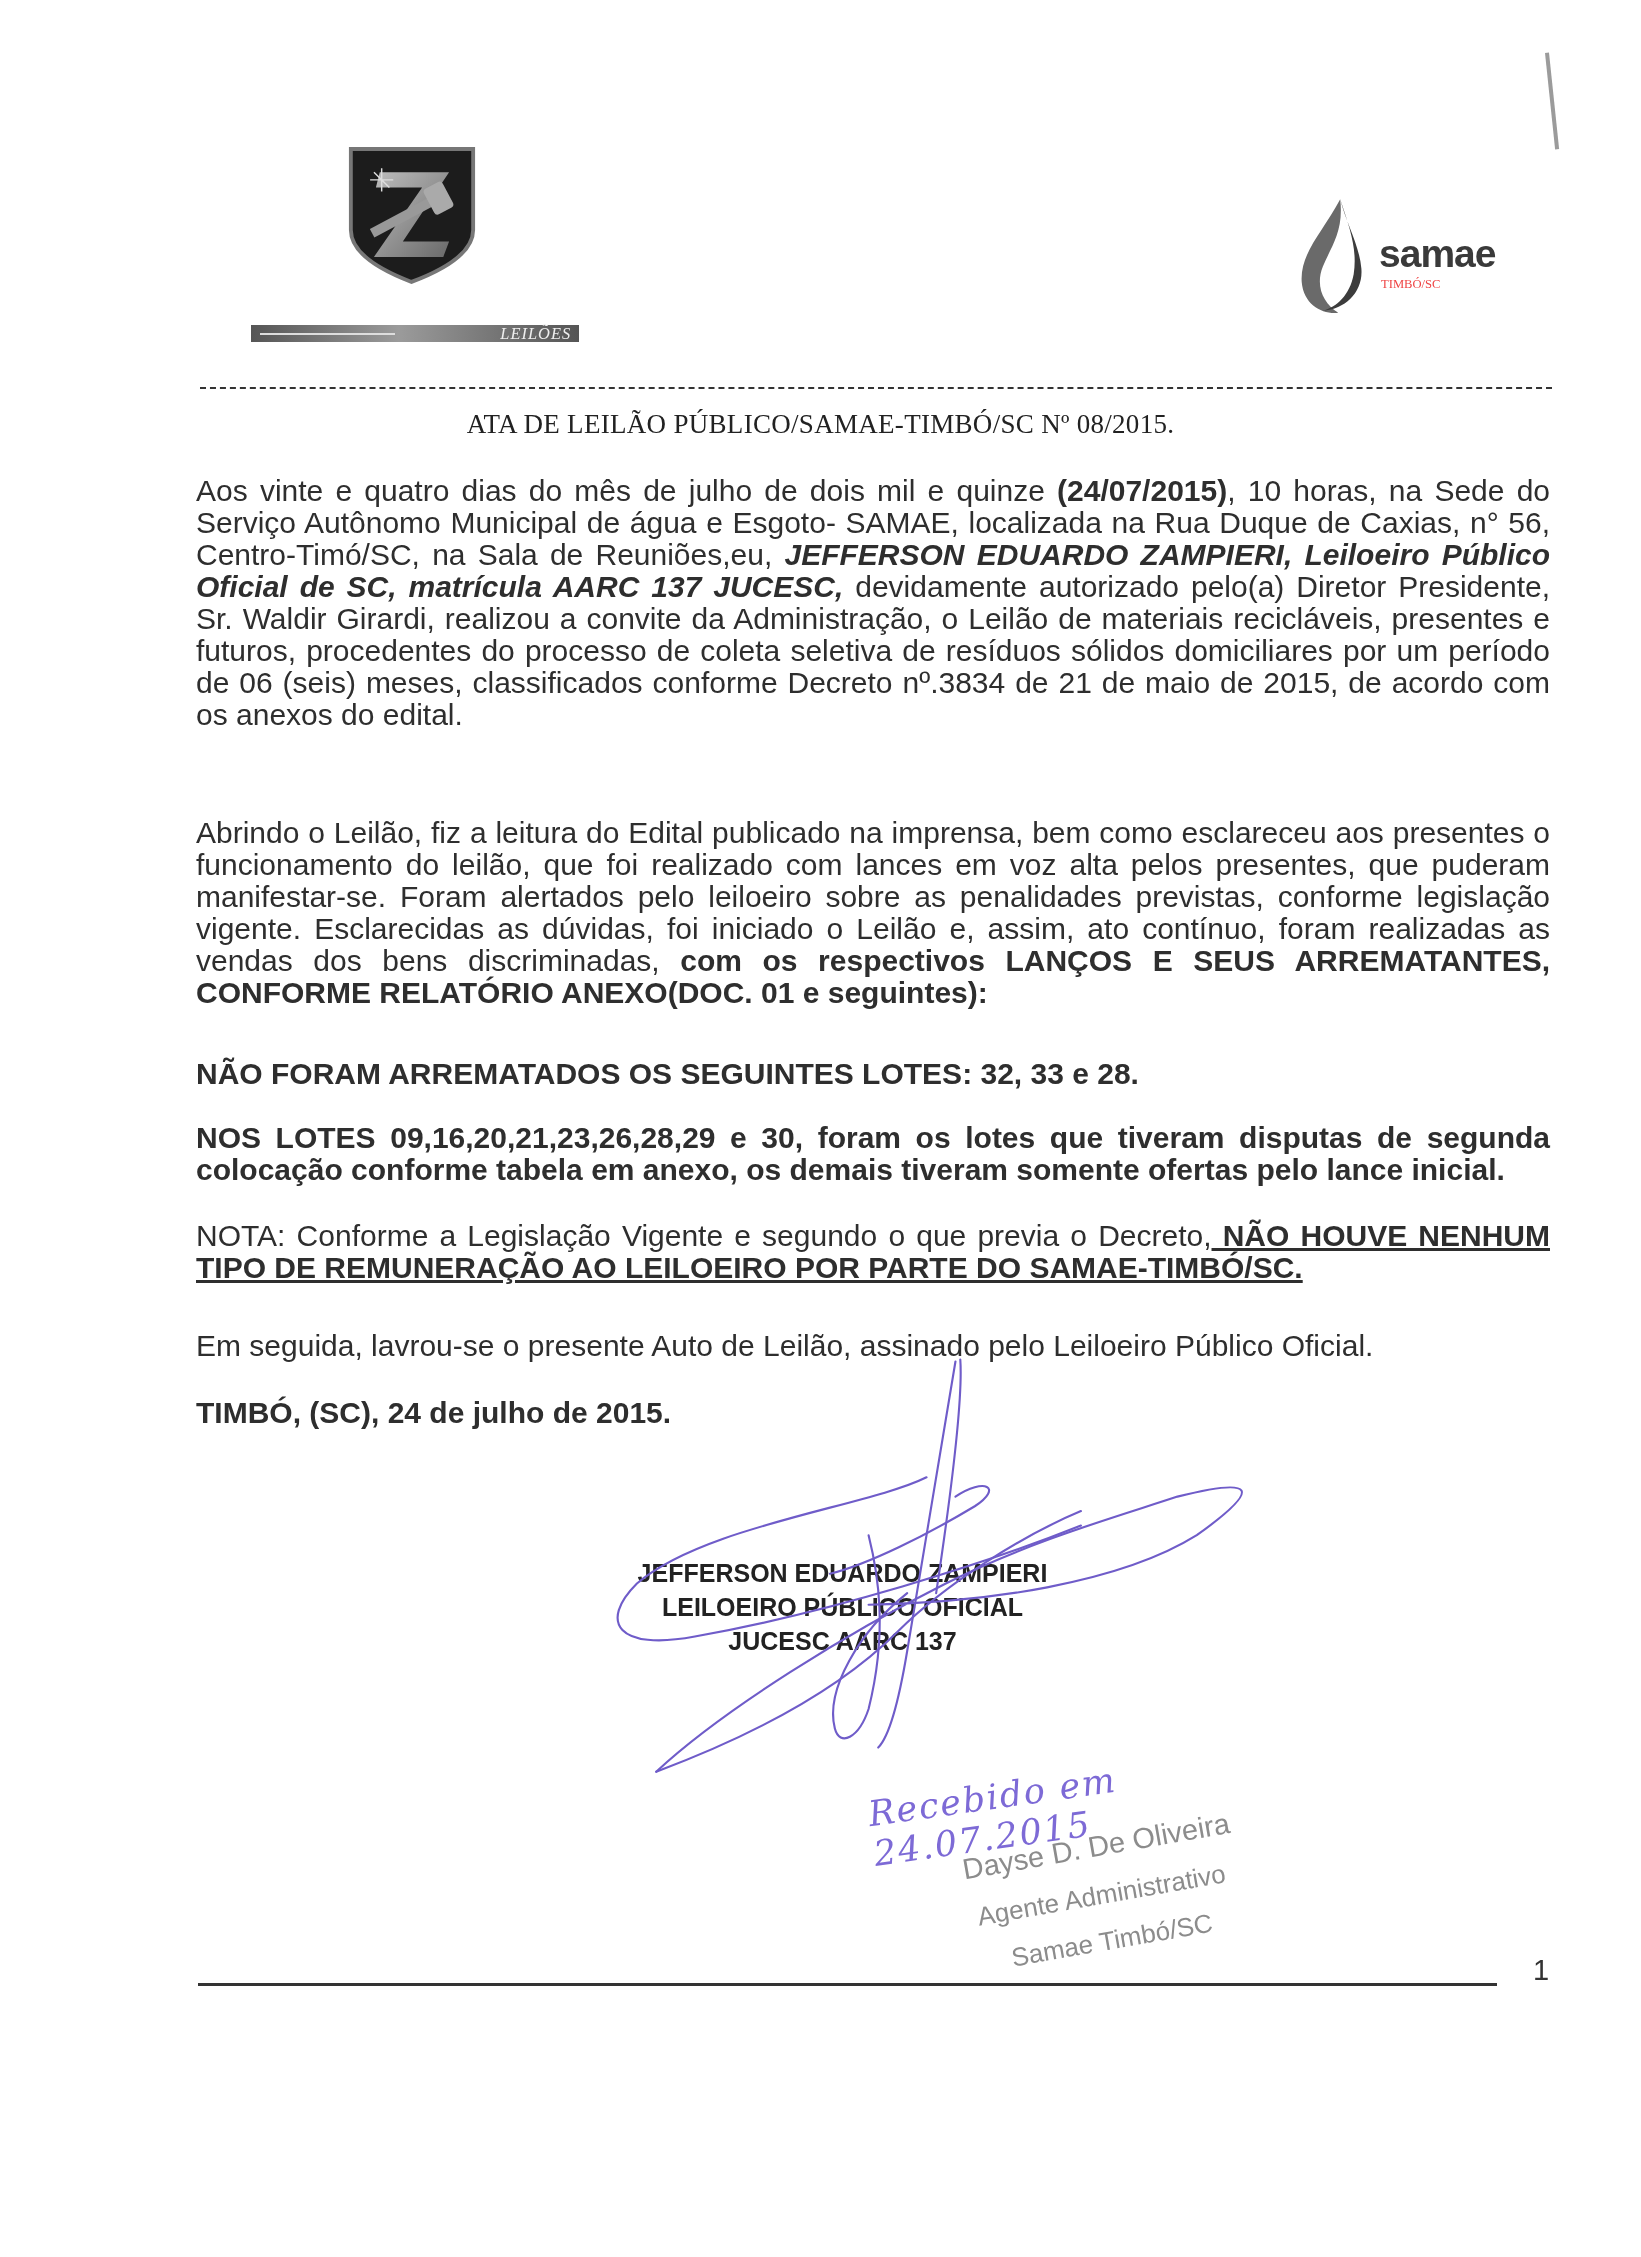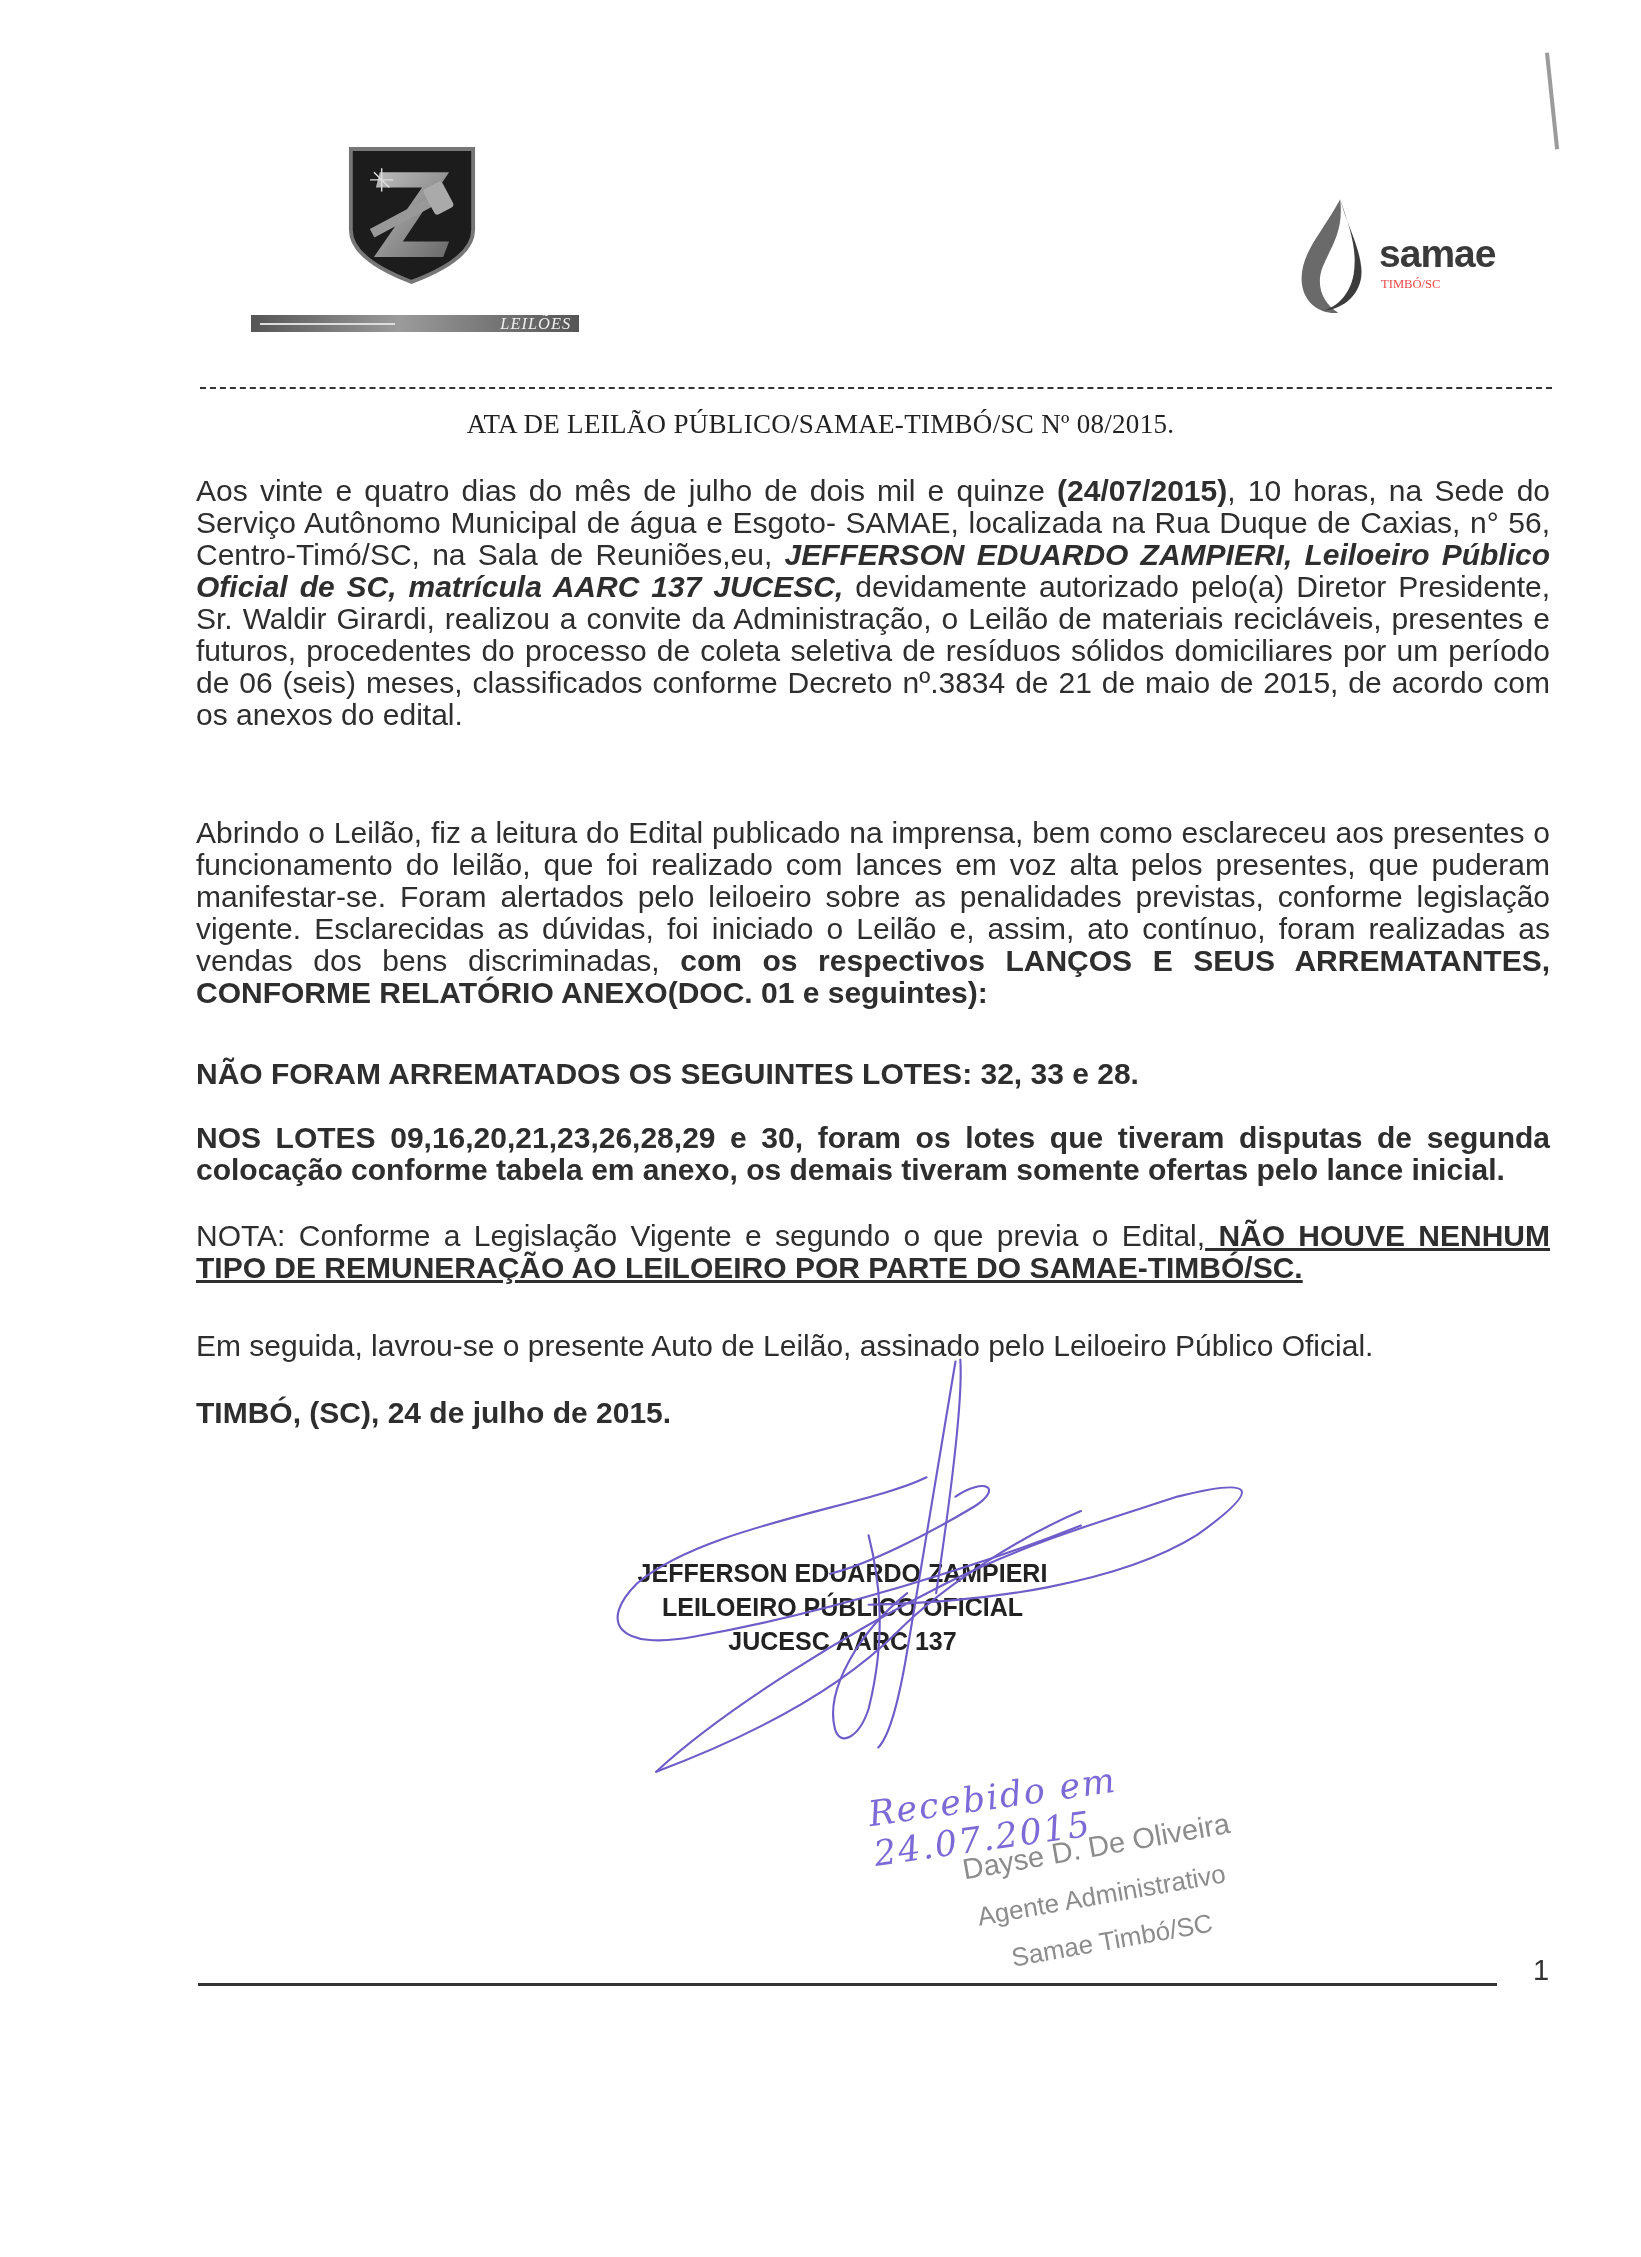--- a/index.html
+++ b/index.html
@@ -11,21 +11,21 @@
   .scan-mark { left: 1545px; top: 53px; width: 3.9px; height: 97px; background: #8a8a8a;
                transform: rotate(-6deg); transform-origin: top left; opacity: .85; }
 
   
   .zlogo { left: 246px; top: 135px; width: 338px; height: 217px; }
   .zlogo .shield { position: absolute; left: 101px; top: 9.7px; width: 130px; height: 140px; }
   .zlogo .wordmark { position: absolute; left: 0; top: 124px; width: 338px; text-align: center;
                      font-family: "Liberation Serif", serif; font-weight: bold; font-style: italic;
                      font-size: 75px; letter-spacing: -1px; color: #1e1e1e;
                      text-shadow: 1.9px 1.9px 0 #8a8a8a; line-height: 1; }
-  .zlogo .bar { position: absolute; left: 4.8px; top: 180px; width: 328px; height: 17.4px;
+  .zlogo .bar { position: absolute; left: 4.8px; top: 190px; width: 328px; height: 17.4px;
                 background: linear-gradient(90deg,#555 0%,#9b9b9b 45%,#555 100%); }
   .zlogo .bar .arrow { position: absolute; left: 9.7px; top: 7.7px; width: 135px; height: 1.9px; background: #ddd; }
   .zlogo .bar .tag { position: absolute; right: 7.7px; top: -1px; font-family: "Liberation Serif", serif;
                      font-style: italic; font-size: 16.4px; color: #eee; letter-spacing: 1px; }
 
   
   .slogo { left: 1294px; top: 193px; width: 232px; height: 135px; }
   .slogo .drop { position: absolute; left: 0; top: 0; width: 77px; height: 126px; }
   .slogo .name { position: absolute; left: 85px; top: 39px; font-family: "Liberation Sans", sans-serif;
                  font-weight: bold; font-size: 39px; color: #3a3a3a; letter-spacing: -1px; }
@@ -112,21 +112,21 @@
 
 <div class="abs para p2">
   <span>Abrindo o Leilão, fiz a leitura do Edital publicado na imprensa, bem como esclareceu aos presentes o funcionamento do leilão, que foi realizado com lances em voz alta pelos presentes, que puderam manifestar-se. Foram alertados pelo leiloeiro sobre as penalidades previstas, conforme legislação vigente. Esclarecidas as dúvidas, foi iniciado o Leilão e, assim, ato contínuo, foram realizadas as vendas dos bens discriminadas, </span><span class="b">com os respectivos LANÇOS E SEUS ARREMATANTES, CONFORME RELATÓRIO ANEXO(DOC. 01 e seguintes):</span>
 </div>
 
 <div class="abs para p3">NÃO FORAM ARREMATADOS OS SEGUINTES LOTES: 32, 33 e 28.</div>
 
 <div class="abs para p4">NOS LOTES 09,16,20,21,23,26,28,29 e 30, foram os lotes que tiveram disputas de segunda colocação conforme tabela em anexo, os demais tiveram somente ofertas pelo lance inicial.</div>
 
 <div class="abs para p5">
-  <span>NOTA: Conforme a Legislação Vigente e segundo o que previa o Edital,</span><span class="u"> NÃO HOUVE NENHUM TIPO DE REMUNERAÇÃO AO LEILOEIRO POR PARTE DO SAMAE-TIMBÓ/SC.</span>
+  <span>NOTA: Conforme a Legislação Vigente e segundo o que previa o Decreto,</span><span class="u"> NÃO HOUVE NENHUM TIPO DE REMUNERAÇÃO AO LEILOEIRO POR PARTE DO SAMAE-TIMBÓ/SC.</span>
 </div>
 
 <div class="abs para p6">Em seguida, lavrou-se o presente Auto de Leilão, assinado pelo Leiloeiro Público Oficial.</div>
 
 <div class="abs para p7">TIMBÓ, (SC), 24 de julho de 2015.</div>
 
 <div class="abs sigblock">
   <div>JEFFERSON EDUARDO ZAMPIERI</div>
   <div>LEILOEIRO PÚBLICO OFICIAL</div>
   <div>JUCESC AARC 137</div>

